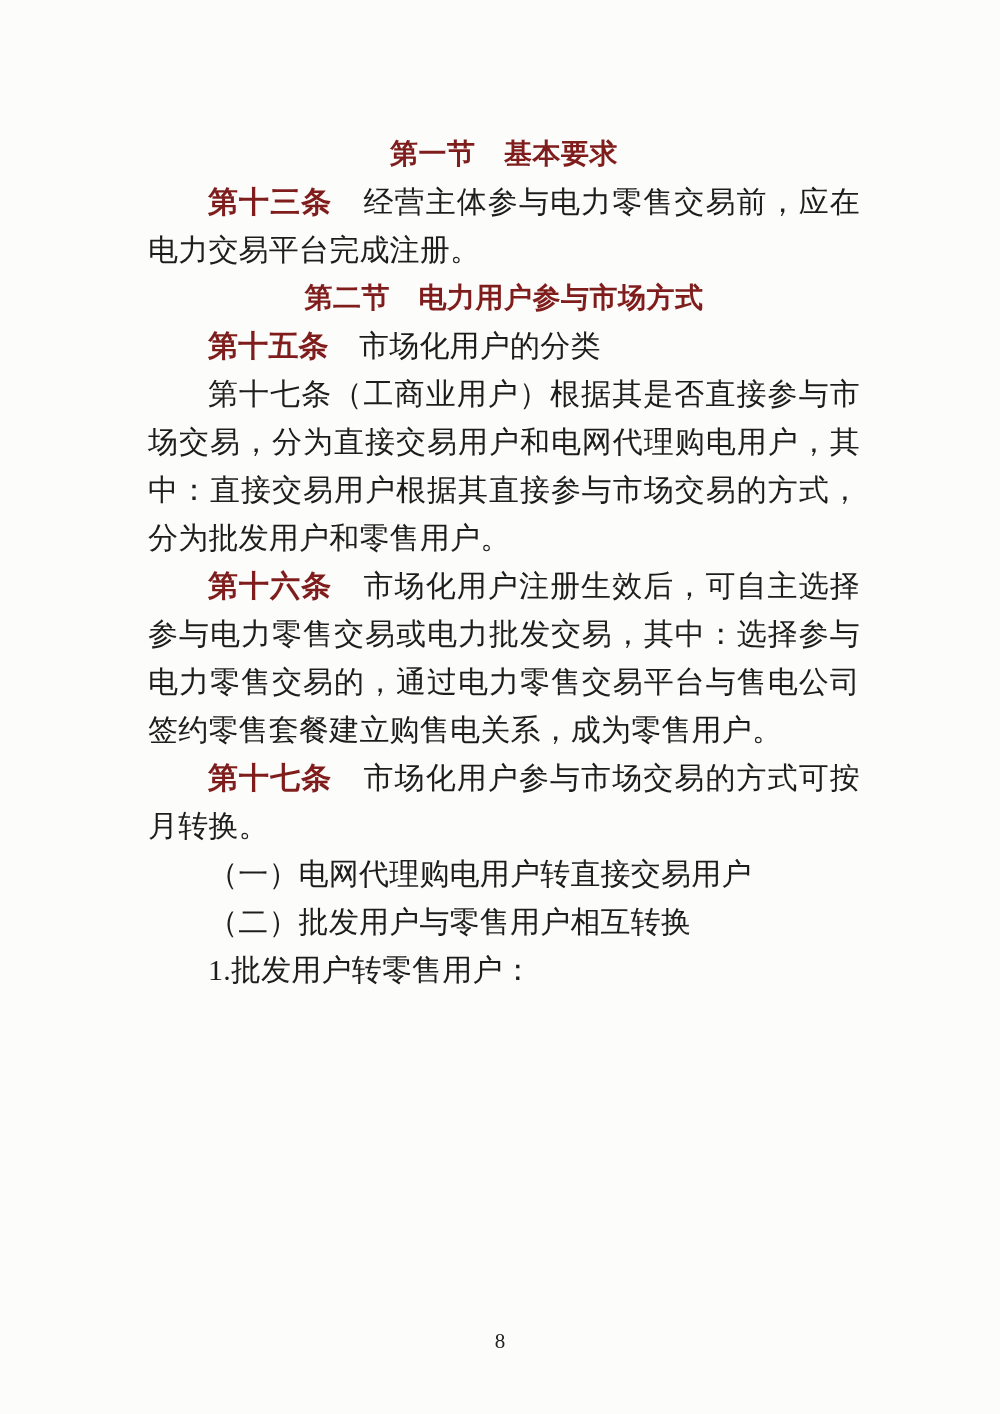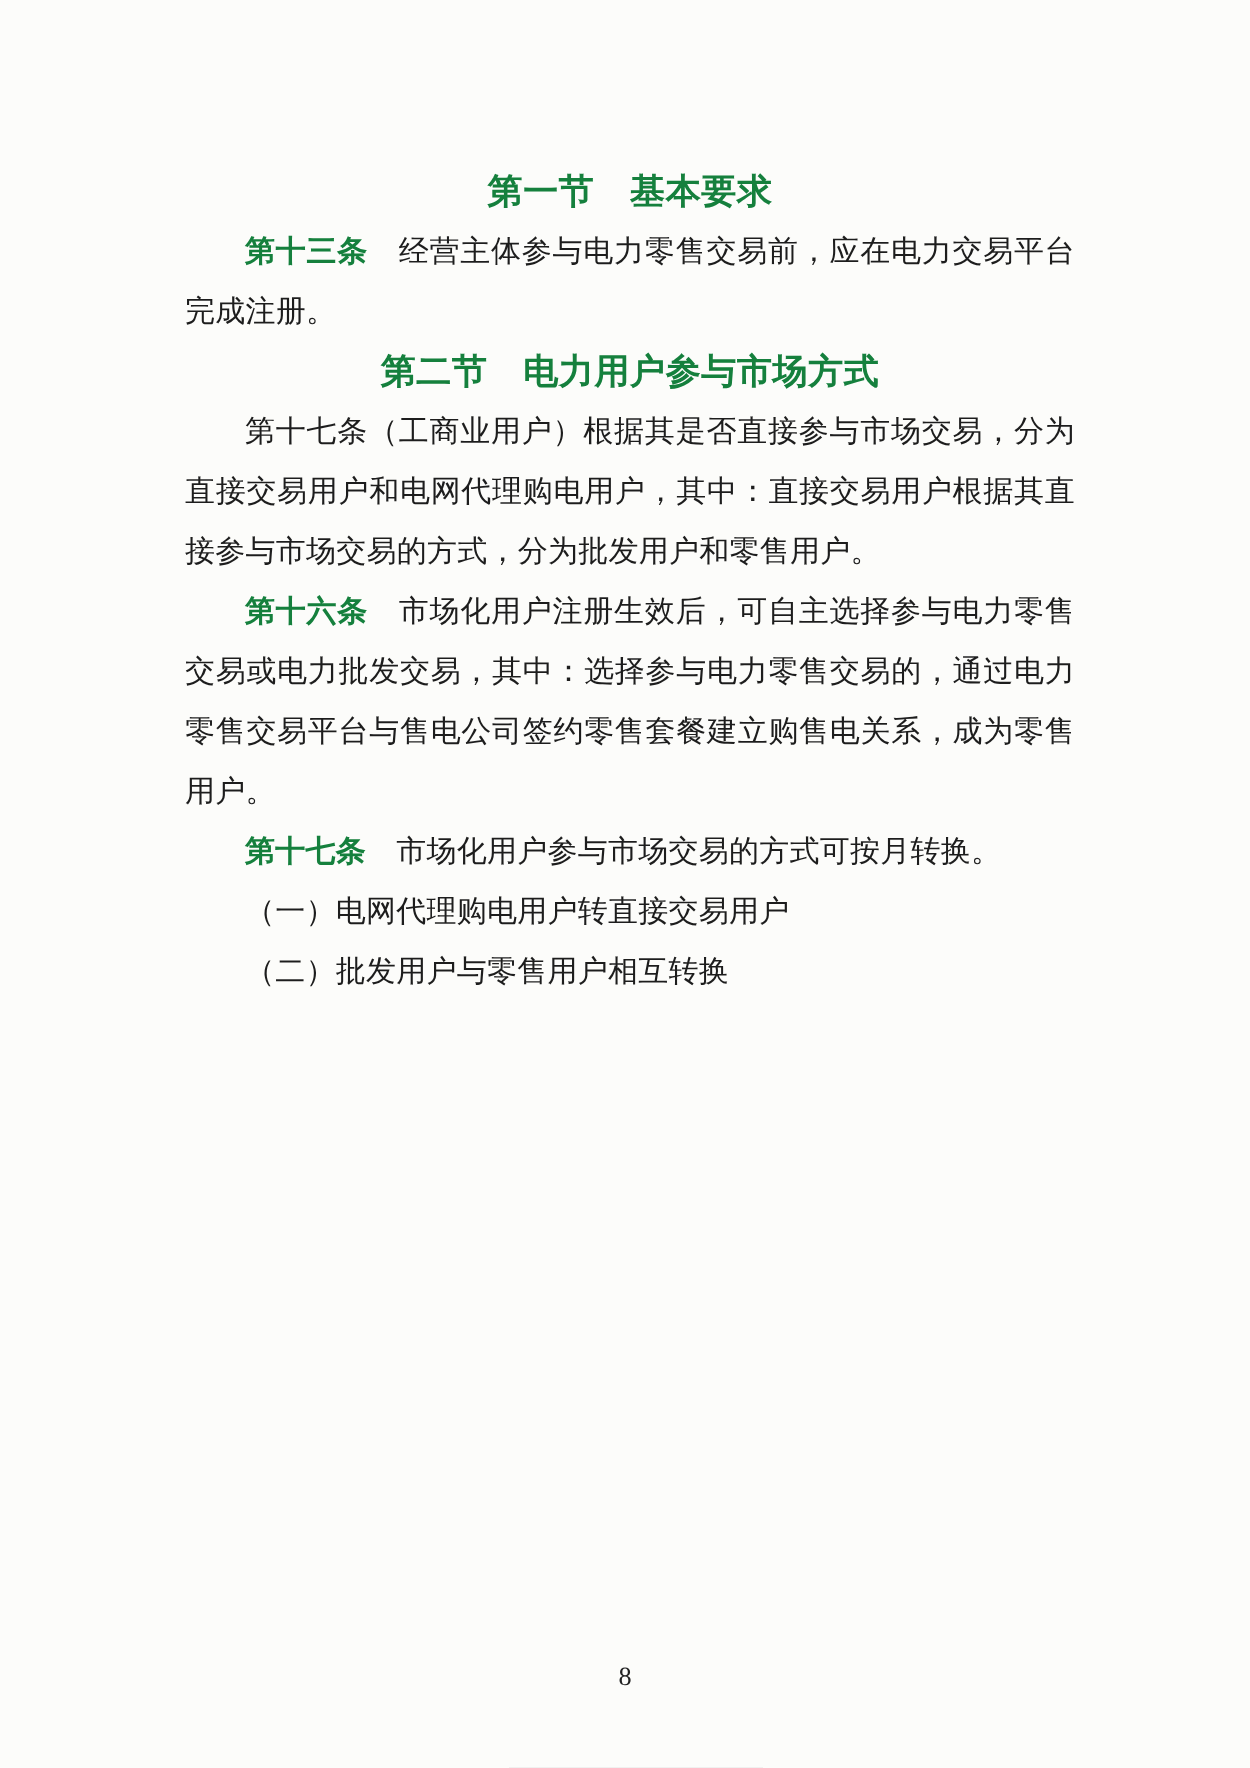--- a/index.html
+++ b/index.html
@@ -18,40 +18,40 @@
     color: #1d1d1d;
   }
   .content {
     position: absolute;
     left: 148px;
     top: 130px;
     width: 712px;
   }
   .para {
     margin: 0;
-    font-size: 24px;
+    font-size: 30px;
     line-height: 48px;
     text-align: justify;
     text-justify: inter-character;
     text-indent: 2em;
     letter-spacing: 0.2px;
     word-break: normal;
   }
   .section-heading {
     margin: 0;
     font-size: 28px;
     line-height: 48px;
     font-weight: 700;
     text-align: center;
     text-indent: 0;
     color: #151515;
     letter-spacing: 0.5px;
   }
   .seg { color: inherit; }
-  .seg.bold { font-weight: 700; color: #15803d; }
+  .seg.bold { font-weight: 700; color: #7f1d1d; }
   .page-footer {
     position: absolute;
     top: 1326px;
     left: 0;
     width: 100%;
     text-align: center;
   }
   .page-number {
     font-size: 21px;
     line-height: 30px;
@@ -60,22 +60,24 @@
   }
 </style>
 </head>
 <body>
 
 <div class="page">
   <main class="content" id="doc-body">
       <h2 class="section-heading"><span class="seg bold">第一节　基本要求</span></h2>
       <p class="para"><span class="seg bold">第十三条</span><span class="seg">　经营主体参与电力零售交易前，应在电力交易平台完成注册。</span></p>
       <h2 class="section-heading"><span class="seg bold">第二节　电力用户参与市场方式</span></h2>
+      <p class="para"><span class="seg bold">第十五条</span><span class="seg">　市场化用户的分类</span></p>
       <p class="para"><span class="seg">第十七条（工商业用户）根据其是否直接参与市场交易，分为直接交易用户和电网代理购电用户，其中：直接交易用户根据其直接参与市场交易的方式，分为批发用户和零售用户。</span></p>
       <p class="para"><span class="seg bold">第十六条</span><span class="seg">　市场化用户注册生效后，可自主选择参与电力零售交易或电力批发交易，其中：选择参与电力零售交易的，通过电力零售交易平台与售电公司签约零售套餐建立购售电关系，成为零售用户。</span></p>
       <p class="para"><span class="seg bold">第十七条</span><span class="seg">　市场化用户参与市场交易的方式可按月转换。</span></p>
       <p class="para"><span class="seg">（一）电网代理购电用户转直接交易用户</span></p>
       <p class="para"><span class="seg">（二）批发用户与零售用户相互转换</span></p>
+      <p class="para"><span class="seg">1.批发用户转零售用户：</span></p>
     </main>
   <footer class="page-footer">
     <span class="page-number">8</span>
   </footer>
 </div>
 
 </body></html>

